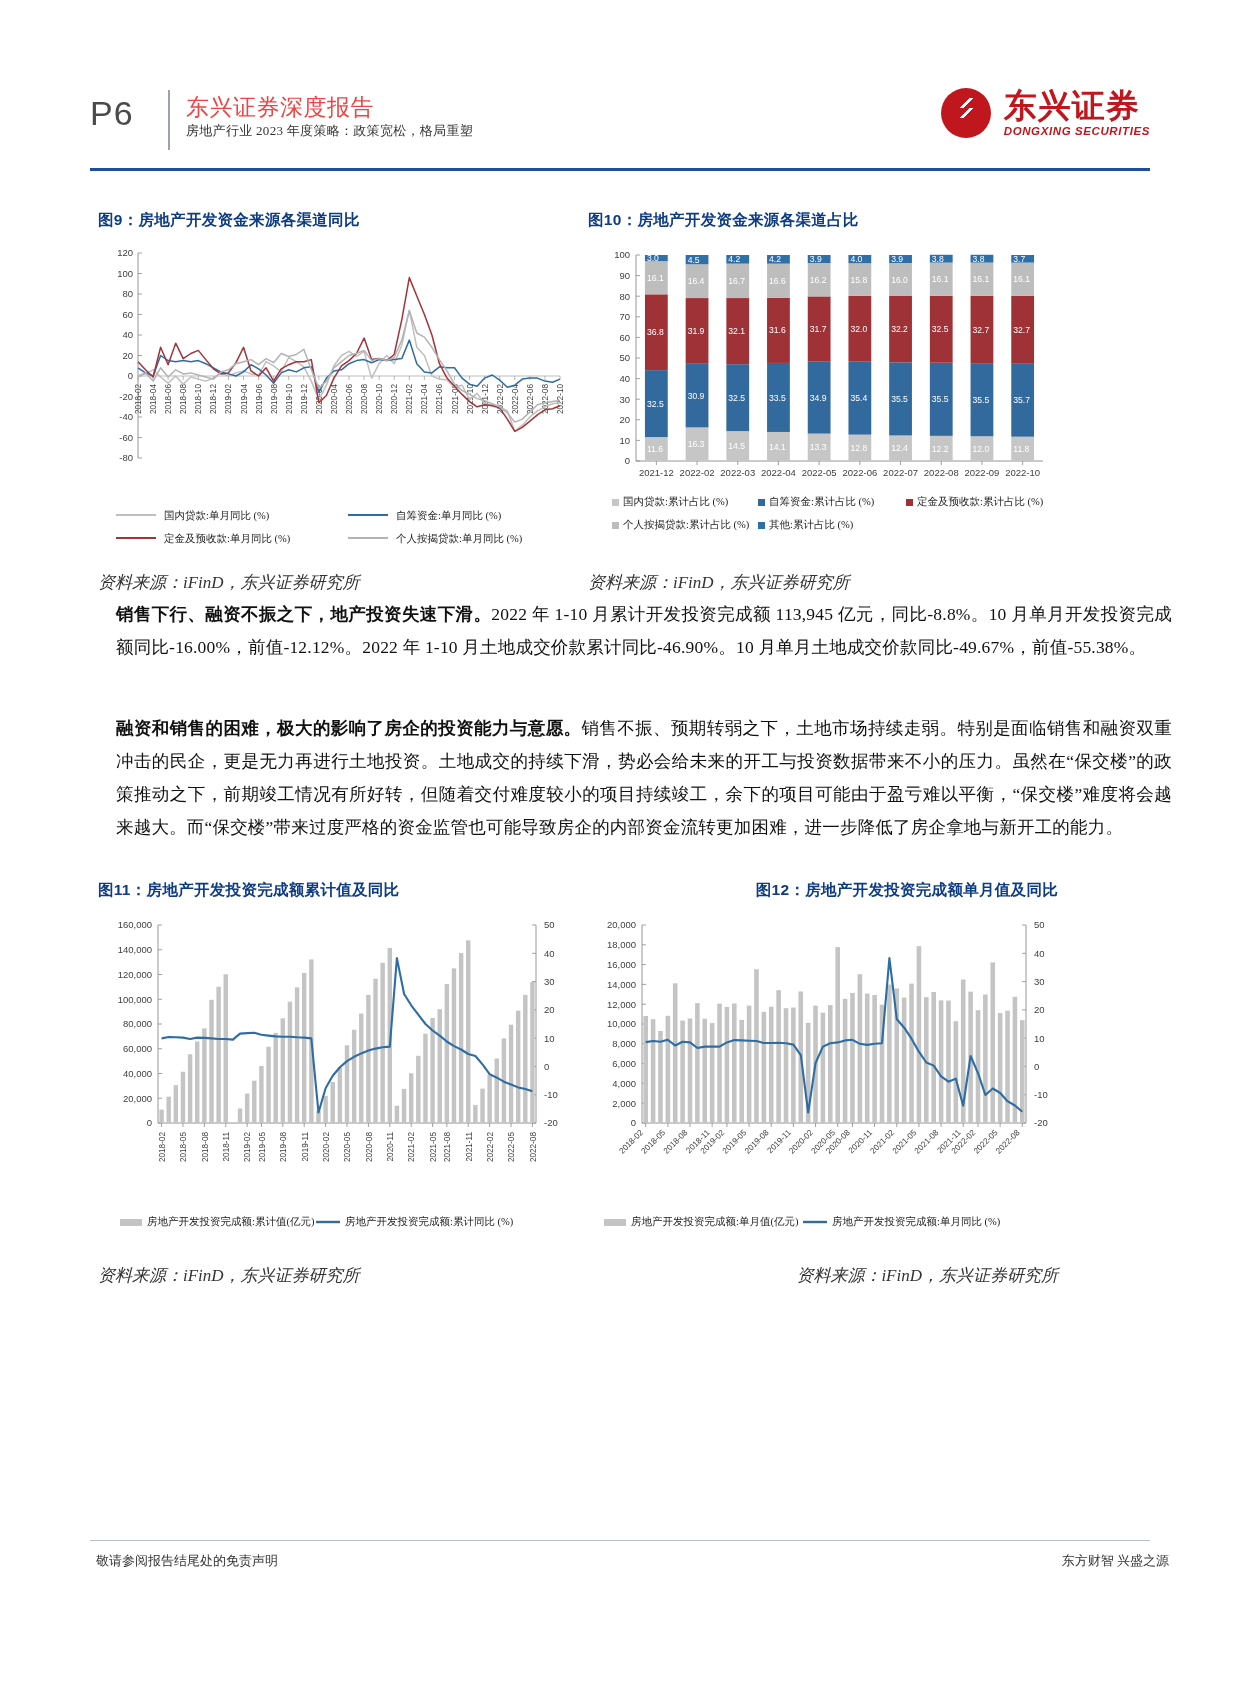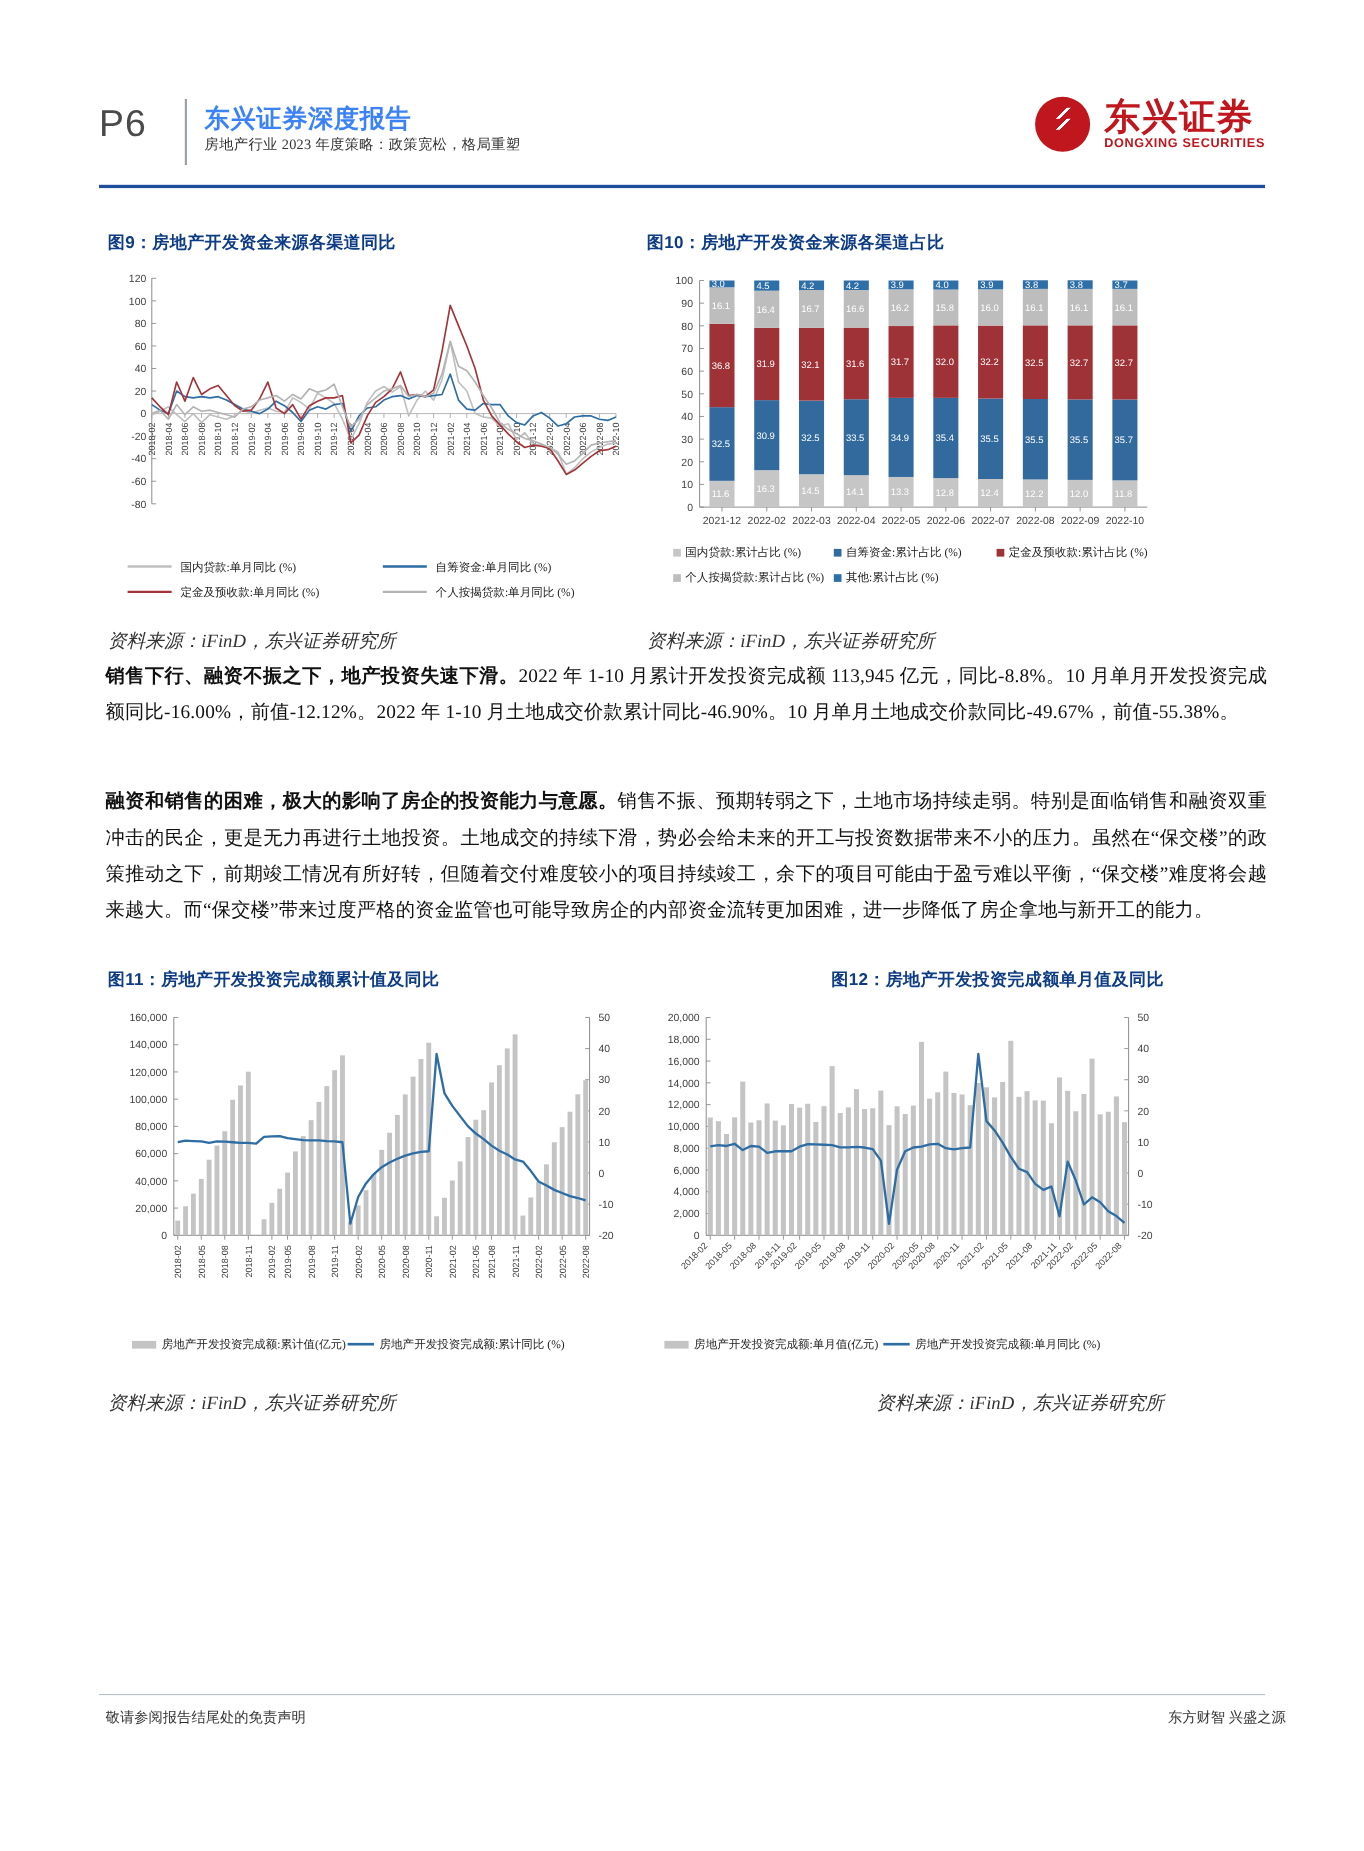--- a/index.html
+++ b/index.html
@@ -3,48 +3,48 @@
 <meta charset="utf-8">
 <style>
   html,body{margin:0;padding:0;background:#ffffff;}
   body{width:1240px;height:1683px;font-family:"Liberation Serif",serif;color:#1a1a1a;position:relative;overflow:hidden;}
   .page{position:absolute;left:0;top:0;width:1240px;height:1683px;padding-left:21px;}
 
   
   .header{position:absolute;left:90px;top:88px;width:1060px;height:72px;}
   .pageno{position:absolute;left:0;top:6px;font-family:"Liberation Sans",sans-serif;font-size:34px;color:#4a4a4a;letter-spacing:1px;}
   .hdr-divider{position:absolute;left:78px;top:2px;width:2px;height:60px;background:#9aa2ac;}
-  .hdr-title{position:absolute;left:96px;top:4px;font-family:"Liberation Sans",sans-serif;font-weight:bold;font-size:23px;color:#3b82f6;letter-spacing:.5px;}
+  .hdr-title{position:absolute;left:96px;top:4px;font-family:"Liberation Sans",sans-serif;font-weight:normal;font-size:23px;color:#ef4444;letter-spacing:.5px;}
   .hdr-sub{position:absolute;left:96px;top:34px;font-family:"Liberation Serif",serif;font-size:13px;color:#333;letter-spacing:.3px;}
   .logo{position:absolute;right:0;top:0px;display:flex;align-items:center;gap:13px;}
   .logo-mark{width:50px;height:50px;border-radius:50%;background:#c0161d;position:relative;}
   .logo-mark::after{content:"";position:absolute;left:13px;top:10px;width:24px;height:30px;
      background:
        linear-gradient(135deg,transparent 46%,#fff 46%,#fff 56%,transparent 56%),
        linear-gradient(135deg,transparent 46%,#fff 46%,#fff 56%,transparent 56%);
      background-size:100% 34%;background-repeat:no-repeat;background-position:0 0,0 52%;}
   .logo-txt{display:flex;flex-direction:column;line-height:1;}
   .logo-cn{font-family:"Liberation Sans",sans-serif;font-weight:bold;font-size:33px;color:#c0161d;letter-spacing:1px;}
-  .logo-en{font-family:"Liberation Sans",sans-serif;font-weight:bold;font-size:11.5px;color:#c0161d;letter-spacing:.6px;margin-top:4px;}
+  .logo-en{font-family:"Liberation Sans",sans-serif;font-weight:bold;font-size:11.5px;color:#c0161d;letter-spacing:.6px;margin-top:4px;font-style:italic;}
   .hdr-rule{position:absolute;left:90px;top:168px;width:1060px;height:3px;background:#1f4e9c;}
 
   
   .fig-title{font-family:"Liberation Sans",sans-serif;font-weight:bold;font-size:15.5px;color:#0e3c84;letter-spacing:.3px;}
   .src{font-family:"Liberation Serif",serif;font-style:italic;font-size:17px;color:#333;}
 
   .panel{position:absolute;}
 
   
   .axis-lbl{font-family:"Liberation Sans",sans-serif;font-size:9.5px;fill:#404040;}
   .axis-lbl-sm{font-family:"Liberation Sans",sans-serif;font-size:8.2px;fill:#404040;}
   .legend-txt{font-family:"Liberation Serif",serif;font-size:10.5px;fill:#222;}
   .bar-val{font-family:"Liberation Sans",sans-serif;font-size:8.6px;fill:#ffffff;}
 
   
-  .para{position:absolute;font-family:"Liberation Serif",serif;font-size:17.5px;line-height:33px;color:#111;text-align:justify;letter-spacing:.2px;}
+  .para{position:absolute;font-family:"Liberation Serif",serif;font-size:17.5px;line-height:33px;color:#111;text-align:justify;letter-spacing:.2px;margin-left:20px;}
   .para b{font-weight:bold;}
 
   
   .foot-rule{position:absolute;left:90px;top:1540px;width:1060px;height:1px;background:#b9bfc7;}
   .foot-l{position:absolute;left:96px;top:1552px;font-family:Liberation Serif, serif;font-size:13px;color:#333;}
   .foot-r{position:absolute;right:92px;top:1552px;font-family:"Liberation Serif",serif;font-size:13px;color:#333;}
 </style>
 </head>
 <body>
 

